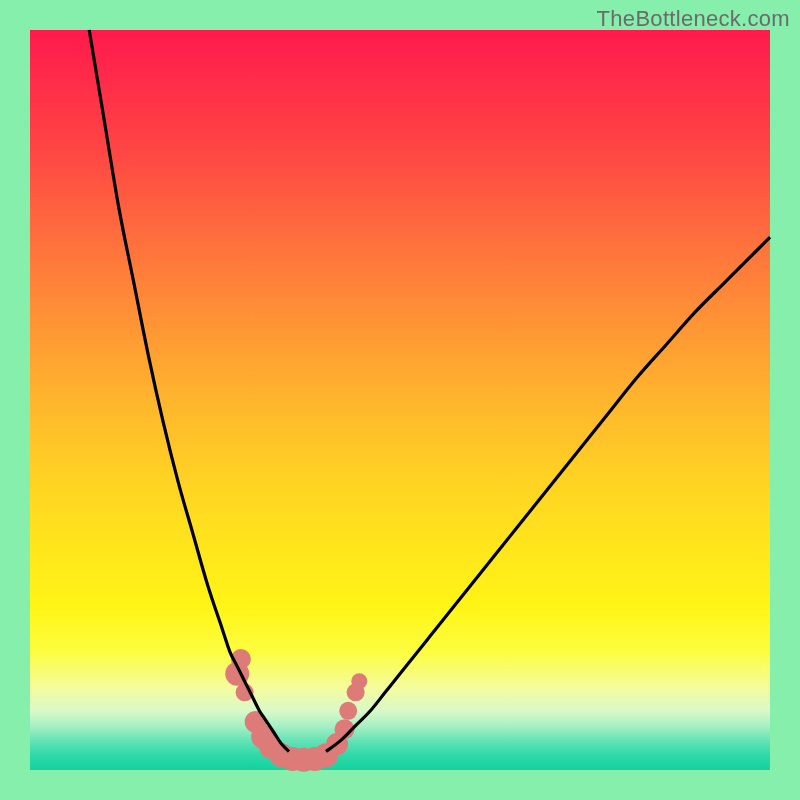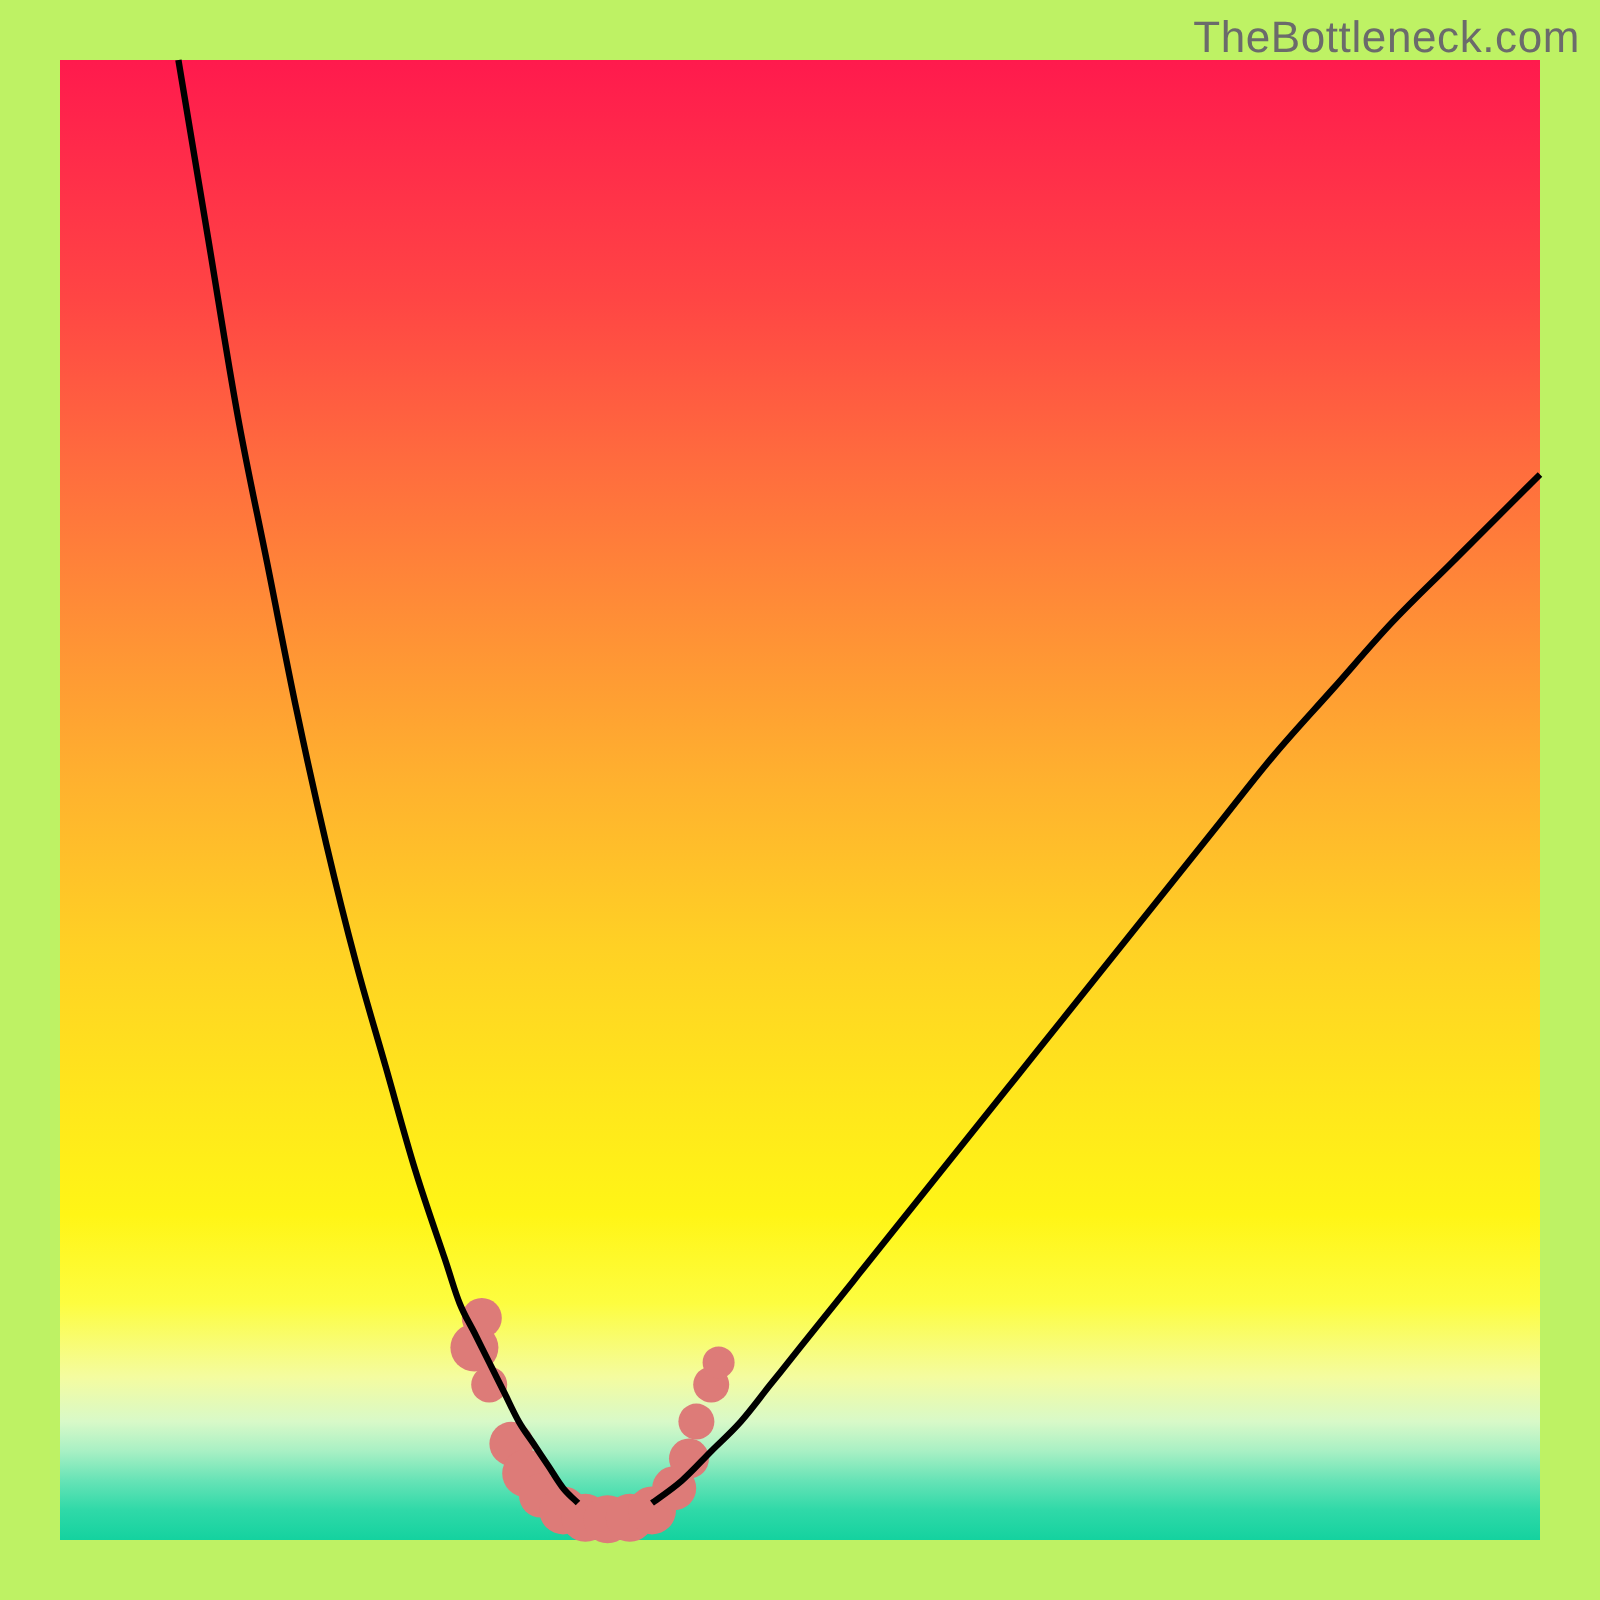--- a/index.html
+++ b/index.html
@@ -10,21 +10,21 @@
     background: #000;
     overflow: hidden;
     font-family: Arial, Helvetica, sans-serif;
   }
   .frame {
     position: absolute;
     top: 0;
     left: 0;
     width: 800px;
     height: 800px;
-    background: #bef264;
+    background: #86efac;
   }
   .plot {
     position: absolute;
     top: 30px;
     left: 30px;
     width: 740px;
     height: 740px;
   }
   .gradient {
     position: absolute;

